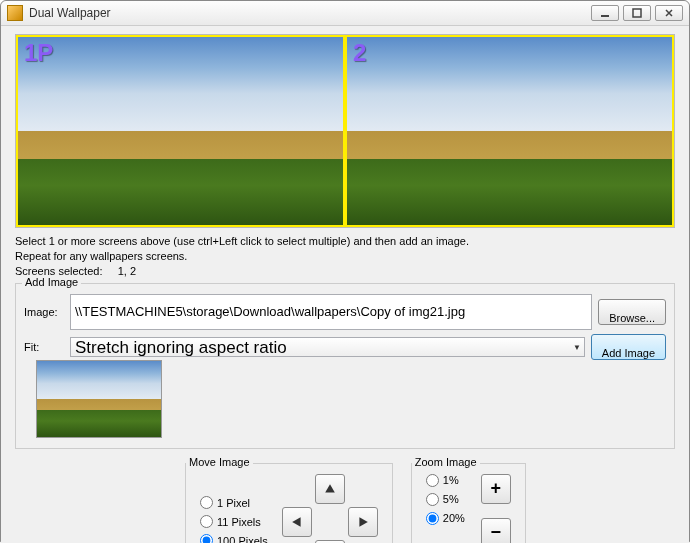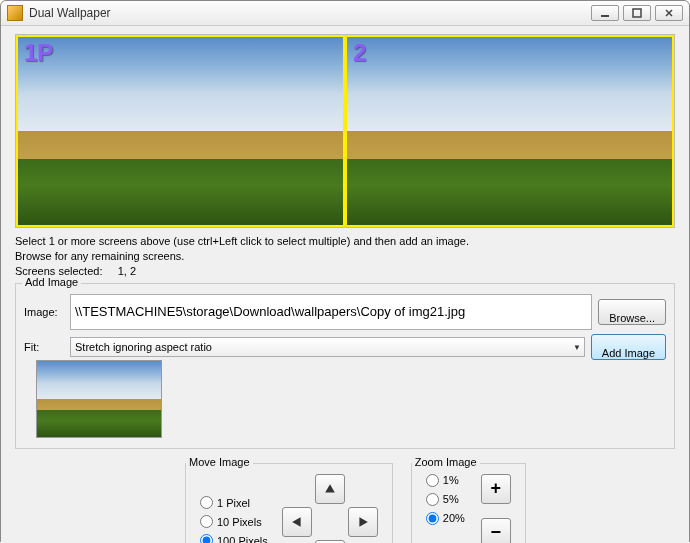--- a/index.html
+++ b/index.html
@@ -21,21 +21,21 @@
 .grass { position: absolute; bottom: 0; left: 0; right: 0; height: 35%; background: linear-gradient(#3d6b1a,#4a7a1f 40%,#2e5512); }
 .instructions { margin-top: 6px; line-height: 1.35; color: #000; }
 .addimg-group { border: 1px solid #ccc; margin-top: 4px; padding: 6px 8px 10px 8px; position: relative; background: #f0f0f0; }
 .group-title { position: absolute; top: -8px; left: 6px; background: #f0f0f0; padding: 0 3px; font-size: 11px; }
 .row { display: flex; align-items: center; margin-top: 4px; gap: 6px; }
 .lbl { width: 40px; }
 .textinput { flex: 1; height: 36px; border: 1px solid #abadb3; background: #fff; padding: 0 4px; font-size: 13px; font-family: inherit; }
 .btn { height: 21px; border: 1px solid #8a8a8a; border-radius: 3px; background: linear-gradient(#fdfdfd,#e3e3e3); padding: 12px 10px; font-size: 11px; font-family: inherit; cursor: default; }
 .btn.blue { border-color: #3c7fb1; background: linear-gradient(#eaf6fd,#bee6fd); }
 .select-wrap { flex: 1; position: relative; }
-.select { width: 100%; height: 20px; border: 1px solid #abadb3; background: linear-gradient(#fff,#eee); padding: 0 18px 0 4px; font-size: 11px; font-family: inherit; appearance: none; }
+.select { width: 100%; height: 20px; border: 1px solid #abadb3; background: linear-gradient(#fff,#eee); padding: 0 18px 0 4px; font-size: 17px; font-family: inherit; appearance: none; }
 .select-arrow { position: absolute; right: 4px; top: 50%; transform: translateY(-50%); pointer-events: none; font-size: 8px; color: #333; }
 .preview { width: 126px; height: 78px; border: 1px solid #999; overflow: hidden; position: relative; margin-left: 12px; }
 .addimg-body { display: flex; flex-direction: column; }
 .addimg-left { flex: 1; }
 .controls-row { display: flex; gap: 18px; margin-top: 14px; margin-left: 170px; }
 .ctrl-group { border: 1px solid #ccc; padding: 10px 14px 12px 14px; position: relative; background: #f0f0f0; }
 .ctrl-group .gtitle { position: absolute; top: -8px; left: 0; background: #f0f0f0; padding: 0 3px; }
 .move-body { display: flex; gap: 14px; align-items: center; }
 .radios { display: flex; flex-direction: column; gap: 6px; }
 .radio { display: flex; align-items: center; gap: 4px; }
@@ -95,21 +95,21 @@
           <div class="sky"></div>
             <div class="hills"></div>
             <div class="grass"></div>
         </div>
         <div class="label">2</div>
       </div>
     </div>
 
     <div class="instructions">
       <div>Select 1 or more screens above (use ctrl+Left click to select multiple) and then add an image.</div>
-      <div>Browse for any remaining screens.</div>
+      <div>Repeat for any wallpapers screens.</div>
       <div>
         <span>Screens selected:</span>
         &nbsp;&nbsp;&nbsp;
         <span>1, 2</span>
       </div>
     </div>
 
     <div class="addimg-group">
       <div class="group-title">Add Image</div>
       <div class="addimg-body">
@@ -144,21 +144,21 @@
       <div class="ctrl-group">
         <div class="gtitle">Move Image</div>
         <div class="move-body">
           <div class="radios">
             <label class="radio">
                 <input type="radio" name="mv" style="">
                 <span>1 Pixel</span>
               </label>
             <label class="radio">
                 <input type="radio" name="mv" style="">
-                <span>10 Pixels</span>
+                <span>11 Pixels</span>
               </label>
             <label class="radio">
                 <input type="radio" name="mv" checked="" style="">
                 <span>100 Pixels</span>
               </label>
           </div>
           <div class="dpad">
             <div class="abtn up">
                 <svg viewBox="0 0 10 10">
                   <path d="M5 1 L9 8 L1 8 Z"></path>

